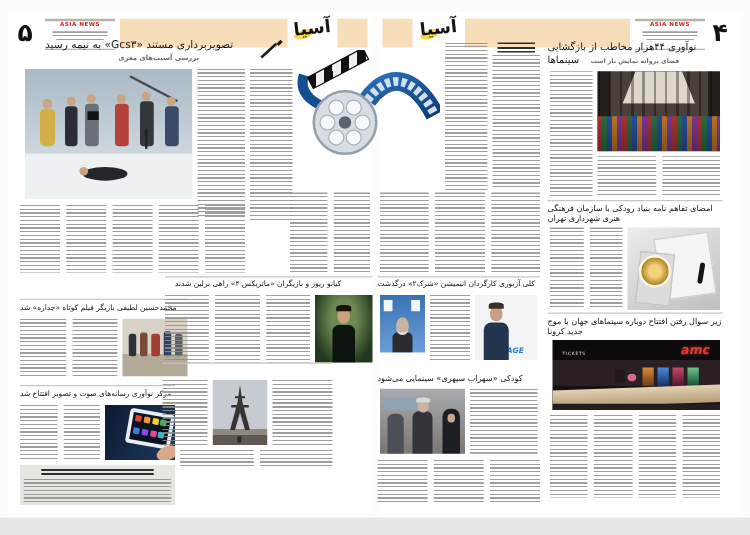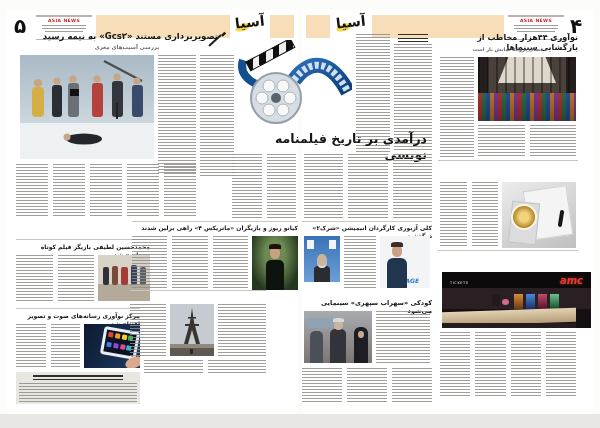--- a/index.html
+++ b/index.html
@@ -1,19 +1,19 @@
 <!DOCTYPE html>
 <html><head>
 <meta charset="utf-8">
 <style>
   html,body{margin:0;padding:0;background:#f3f1ed;font-family:"DejaVu Sans",sans-serif;}
   .spread{position:relative;width:600px;height:428px;background:#fcfcfb;overflow:hidden;}
   .abs{position:absolute;}
   .page{position:absolute;top:10px;width:292px;height:400px;background:#ffffff;}
-  .h{font-weight:700;color:#161616;text-align:right;direction:rtl;line-height:1.25;font-family:"DejaVu Sans",sans-serif;}
+  .h{font-weight:400;color:#161616;text-align:left;direction:rtl;line-height:1.25;font-family:"DejaVu Sans",sans-serif;}
   .sh{font-weight:700;color:#6b6b6b;text-align:center;direction:rtl;}
   .tx{background:repeating-linear-gradient(to bottom,#8f8d8a 0 1px,transparent 1px 3px);opacity:.85;}
   .lead{background:repeating-linear-gradient(to bottom,#2f2e2d 0 1.5px,transparent 1.5px 3.6px);}
   .cols{display:flex;gap:5px;}
   .cols>div{flex:1;}
   .rule{border-top:1px solid #c9c6c0;}
   .photo{position:absolute;overflow:hidden;}
   .peach{background:#f8ddb9;}
   .brandbox{border-top:2px solid #b9b3a8;border-bottom:1px solid #b9b3a8;background:#fff;}
   .brand-en{color:#cc2229;font-weight:700;font-size:4.5px;text-align:center;letter-spacing:.4px;}
@@ -215,21 +215,20 @@
       </g>
     </svg>
   </div>
   <div class="abs" style="left:356px;top:34px;width:34px;height:118px;">
     <div class="tx" style="height:118px;"></div>
   </div>
   <div class="abs" style="left:394px;top:34px;width:38px;height:118px;">
     <div class="lead" style="height:8px;margin:0 4px 2px;"></div>
     <div class="tx" style="height:108px;"></div>
   </div>
-  <div class="abs h" style="left:247px;top:131px;width:180px;font-size:12.5px;">درآمدی بر تاریخ فیلمنامه نویسی</div>
   <div class="abs cols" style="left:232px;top:154px;width:64px;height:64px;">
     <div class="tx"></div>
     <div class="tx"></div>
   </div>
   <div class="abs cols" style="left:304px;top:154px;width:128px;height:64px;">
     <div class="tx"></div>
     <div class="tx"></div>
     <div class="tx"></div>
   </div>
 
@@ -273,33 +272,35 @@
     <div class="abs" style="left:0;top:0;width:98px;height:38px;background:repeating-linear-gradient(90deg,rgba(0,0,0,.35) 0 2px,transparent 2px 9px);"></div>
     <div class="abs" style="left:0;bottom:0;width:98px;height:28px;background:linear-gradient(rgba(0,0,0,.15),rgba(0,0,0,.4)),repeating-linear-gradient(90deg,#c23b3b 0 4px,#2e7d4f 4px 8px,#2f57b0 8px 12px,#d8872b 12px 16px,#8e3fa8 16px 20px);"></div>
   </div>
   <div class="abs tx" style="left:440px;top:57px;width:34px;height:100px;"></div>
   <div class="abs cols" style="left:478px;top:125px;width:98px;height:32px;">
     <div class="tx"></div>
     <div class="tx"></div>
   </div>
 
   <div class="abs rule" style="left:438px;top:160px;width:140px;"></div>
+  <div class="abs h" style="left:438px;top:163px;width:140px;font-size:6.5px;">امضای تفاهم نامه بنیاد رودکی با سازمان فرهنگی هنری شهرداری تهران</div>
   <div class="photo" style="left:502px;top:182px;width:74px;height:66px;background:linear-gradient(150deg,#ececec,#bfbfbf);">
     <div class="abs" style="right:6px;top:6px;width:42px;height:48px;background:#f4f4f4;border:1px solid #cfcfcf;transform:rotate(-8deg);"></div>
     <div class="abs" style="left:8px;bottom:4px;width:26px;height:40px;background:#dcdcdc;border:1px solid #c4c4c4;transform:rotate(6deg);"></div>
     <div class="abs" style="left:9px;top:22px;width:22px;height:22px;border-radius:50%;background:radial-gradient(circle,#f2d27a 30%,#ad8026 72%,#7a5a18);border:2px solid #fdf6e0;"></div>
     <div class="abs" style="right:13px;top:28px;width:4px;height:17px;background:#151515;border-radius:2px;transform:rotate(9deg);"></div>
   </div>
   <div class="abs cols" style="left:440px;top:182px;width:58px;height:66px;">
     <div class="tx"></div>
     <div class="tx"></div>
   </div>
 
   <div class="abs rule" style="left:438px;top:250px;width:140px;"></div>
-  <div class="photo" style="left:442px;top:272px;width:149px;height:56px;background:linear-gradient(#0d0a0c 0 28%,#2a2024 28% 66%,#171013 66%);">
+  <div class="abs h" style="left:438px;top:253px;width:140px;font-size:6.5px;">زیر سوال رفتن افتتاح دوباره سینماهای جهان با موج جدید کرونا</div>
+  <div class="photo" style="left:442px;top:272px;width:134px;height:56px;background:linear-gradient(#0d0a0c 0 28%,#2a2024 28% 66%,#171013 66%);">
     <div class="abs" style="left:8px;top:9px;font-size:3.5px;letter-spacing:.6px;color:#e8e4da;">TICKETS</div>
     <div class="abs" style="right:8px;top:3px;font-size:10px;font-weight:900;font-style:italic;color:#e23a35;text-shadow:0 0 3px #a32;">amc</div>
     <div class="abs" style="left:72px;top:22px;display:flex;gap:3px;">
       <div style="width:9px;height:15px;background:linear-gradient(#d98a3a,#6b3a1a);"></div>
       <div style="width:9px;height:15px;background:linear-gradient(#4a8ad9,#1a2e6b);"></div>
       <div style="width:9px;height:15px;background:linear-gradient(#c44a6b,#50132b);"></div>
       <div style="width:9px;height:15px;background:linear-gradient(#6bc48a,#134d2b);"></div>
     </div>
     <div class="abs" style="left:50px;top:23px;width:8px;height:11px;background:#201a1d;border-radius:3px 3px 0 0;"></div>
     <div class="abs" style="left:60px;top:27px;width:7px;height:6px;background:#d66a8a;border-radius:50%;"></div>

